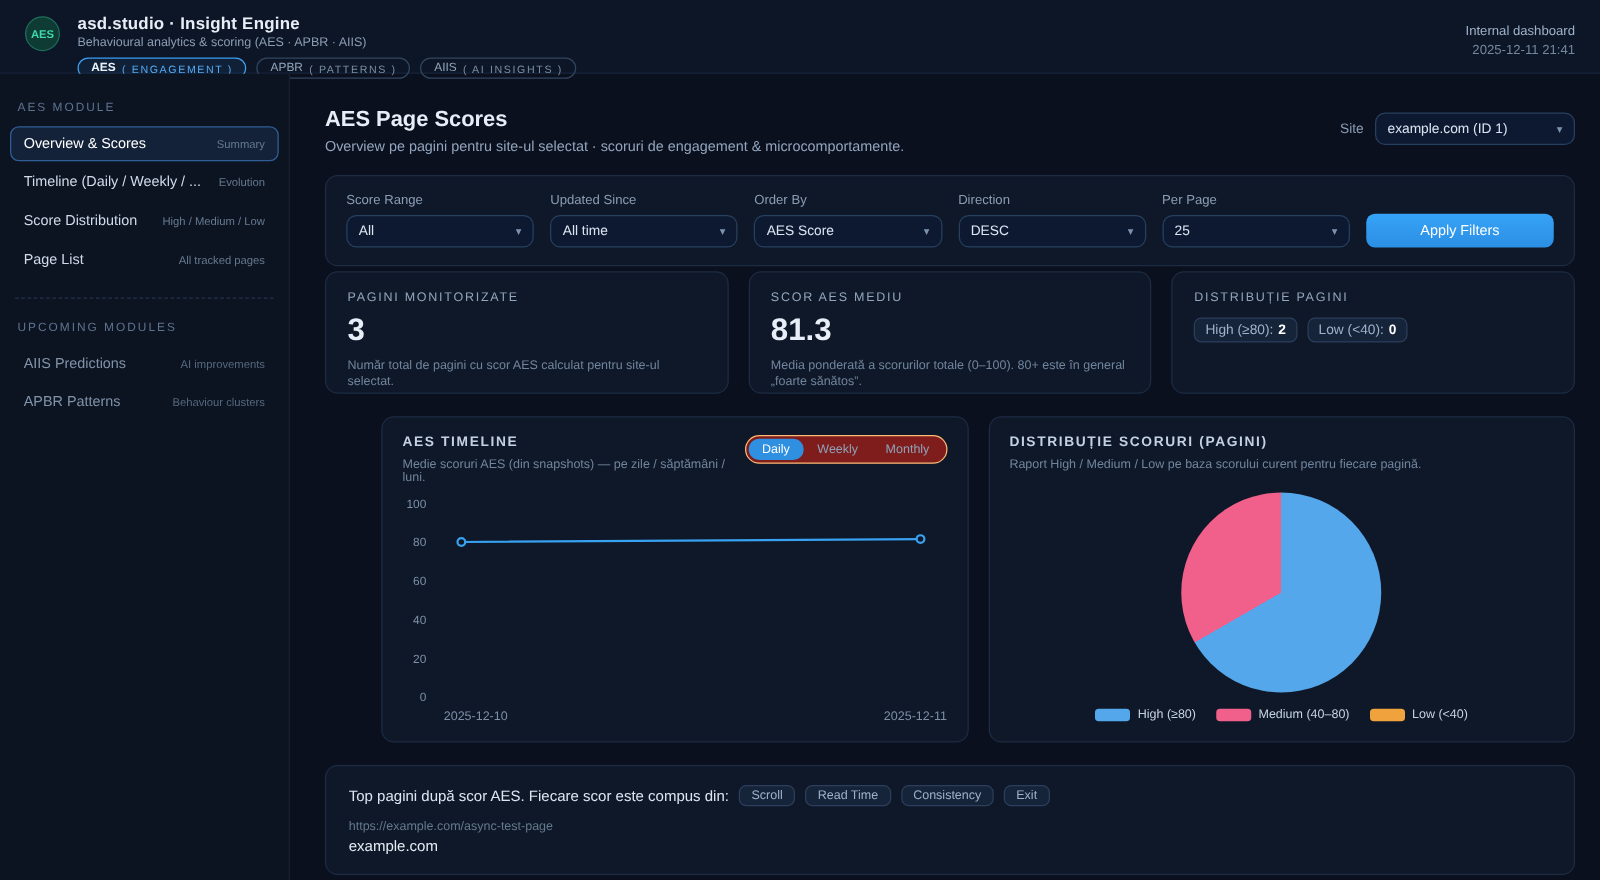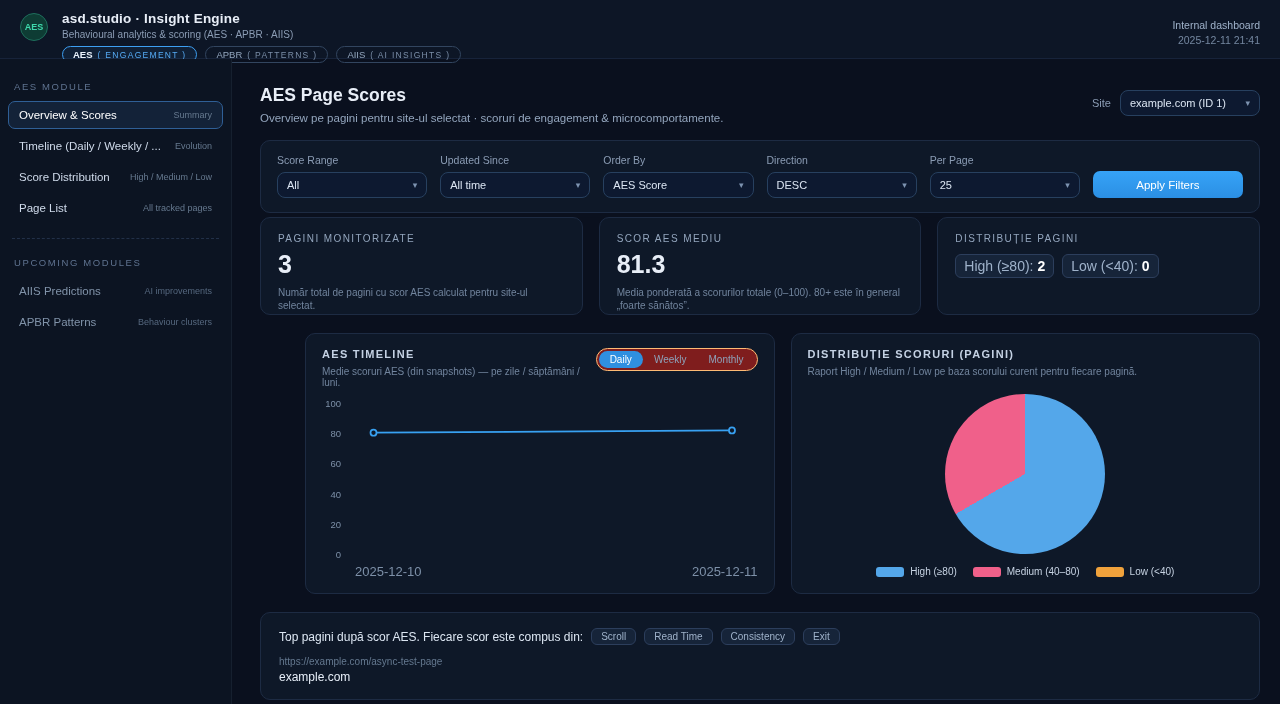--- a/index.html
+++ b/index.html
@@ -60,21 +60,21 @@
   .main-head { display:flex; justify-content:space-between; align-items:flex-start; }
   .page-title { font-size:17.5px; font-weight:bold; }
   .page-subtitle { font-size:11.5px; color:#93a5bd; margin-top:6px; }
   .site-box { display:flex; align-items:center; gap:9px; margin-top:5px; }
   .site-label { font-size:11px; color:#8b9cb4; }
   .select {
     display:flex; align-items:center; justify-content:space-between;
     background:#0d1930; border:1px solid #27405f; border-radius:8px;
     height:26px; padding:0 9px; font-size:11px; color:#dbe5f2; cursor:pointer;
   }
-  .site-select { width:140px; }
+  .site-select { width:160px; }
   .chev { color:#7d93b0; font-size:9px; margin-left:6px; }
 
   
   .card { background:#0e1828; border:1px solid #1d2b43; border-radius:10px; }
 
   .filters-card { margin-top:16px; padding:13px 16px 14px; display:flex; gap:13px; align-items:flex-end; }
   .field { flex:1; min-width:0; }
   .field-label { font-size:10.5px; color:#8b9cb4; margin-bottom:6px; }
   .apply-btn {
     flex:1; height:27px; border:none; border-radius:7px;
@@ -84,21 +84,21 @@
 
   .stats-row { display:flex; gap:16px; margin-top:4px; }
   .stat-card { flex:1; height:98px; padding:15px 17px; min-width:0; }
   .stat-title { font-size:10px; letter-spacing:1.4px; color:#93a5bd; }
   .stat-value { font-size:25px; font-weight:bold; margin-top:6px; }
   .stat-caption { font-size:10px; color:#71849d; margin-top:7px; line-height:1.3; }
   .badge-row { display:flex; gap:8px; margin-top:10px; }
   .badge {
     display:inline-flex; gap:4px; align-items:flex-end;
     background:#162439; border:1px solid #2c3e5c; border-radius:6px;
-    padding:3px 8px; font-size:14px; color:#9fb2ca;
+    padding:3px 8px; font-size:11px; color:#9fb2ca;
   }
   .badge b { color:#fff; }
 
   
   .charts-row { display:flex; gap:16px; margin-top:18px;padding-left:45px; }
   .chart-card { flex:1; height:261px; padding:14px 16px; display:flex; flex-direction:column; min-width:0; }
   .chart-head { display:flex; justify-content:space-between; align-items:flex-start; }
   .chart-title { font-size:11px; letter-spacing:1.3px; color:#c4d1e3; font-weight:bold; }
   .chart-sub { font-size:10px; color:#71849d; margin-top:6px; }
   .mode-tabs { display:flex; background:#7f1d1d; border:1px solid #fdba74; border-radius:999px; padding:2px; flex-shrink:0; }
@@ -107,21 +107,21 @@
     padding:3px 11px; border-radius:999px; cursor:pointer; font-family:inherit;
   }
   .mode-tab.active { background:#2f8fe0; color:#fff; }
   .chart-area { display:flex; flex:1; margin-top:10px; min-height:0; }
   .y-ticks {
     width:26px; display:flex; flex-direction:column; justify-content:space-between;
     text-align:right; padding-right:7px; font-size:9.5px; color:#7d90a8; flex-shrink:0;
   }
   .plot { flex:1; position:relative; min-width:0; }
   .plot svg { display:block; width:100%; height:100%; }
-  .x-labels { display:flex; justify-content:space-between; margin-left:33px; margin-top:4px; font-size:13px; color:#7d90a8; }
+  .x-labels { display:flex; justify-content:space-between; margin-left:33px; margin-top:4px; font-size:10px; color:#7d90a8; }
 
   .pie-wrap { flex:1; display:flex; align-items:center; justify-content:center; margin-top:4px; min-height:0; }
   .pie { width:160px; height:160px; border-radius:50%; background:#1a2740; }
   .legend { display:flex; justify-content:center; gap:16px; align-items:center; padding-bottom:2px; }
   .legend-item { display:inline-flex; align-items:center; font-size:10px; color:#c6d2e2; }
   .swatch { width:28px; height:10px; border-radius:3px; margin-right:6px; display:inline-block; }
 
   
   .pages-card { margin-top:18px; padding:15px 18px; }
   .pages-intro { display:flex; align-items:center; gap:8px; flex-wrap:wrap; font-size:12px; color:#dce6f2; }

